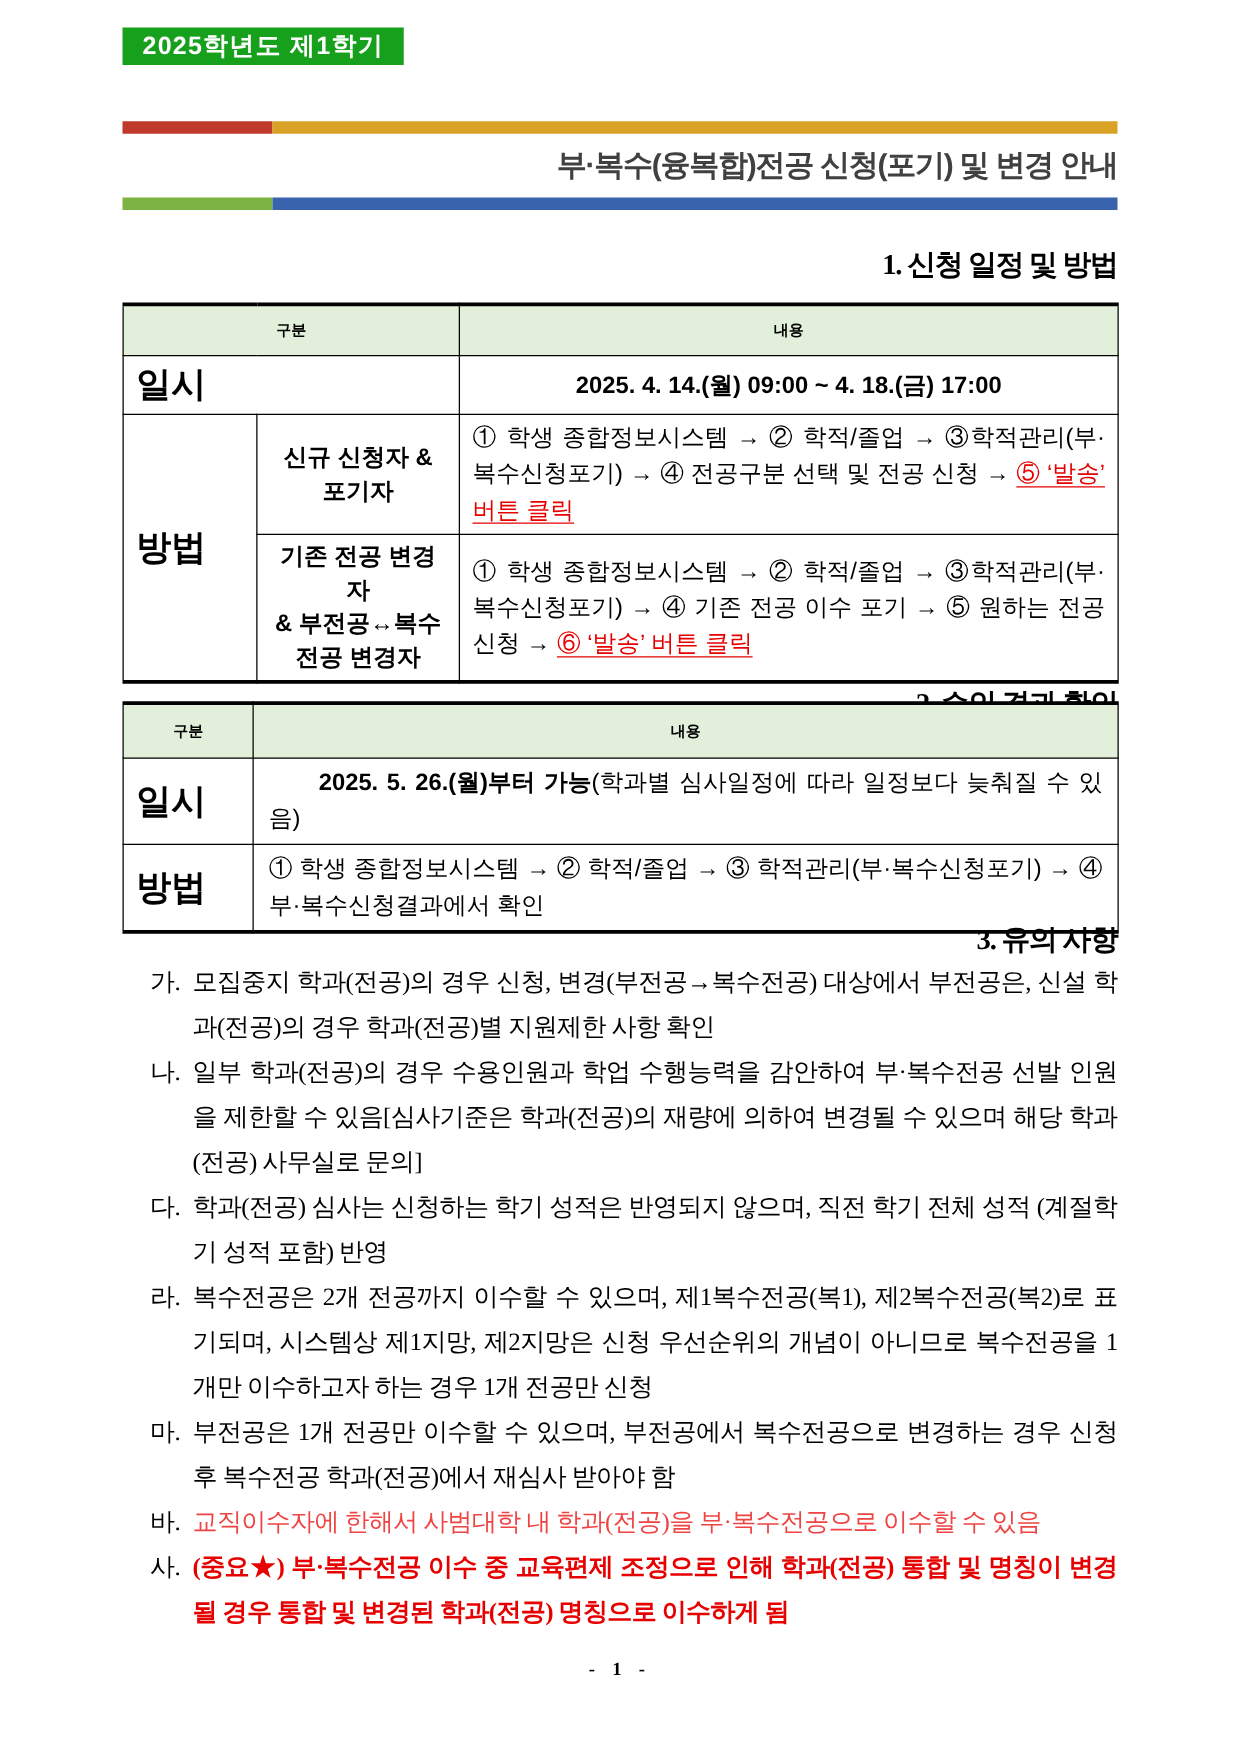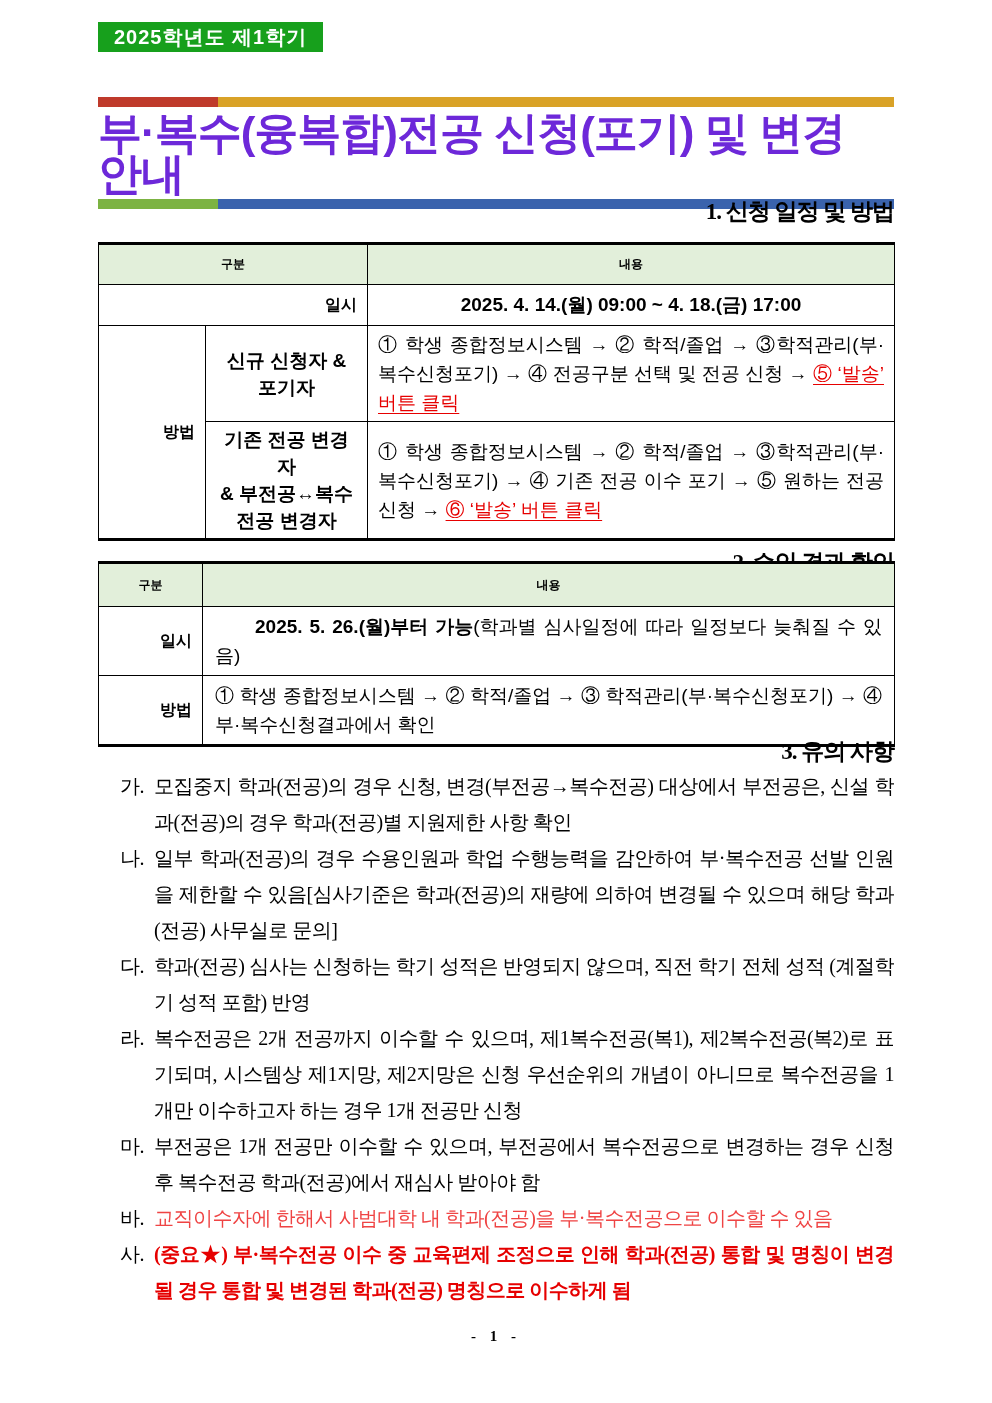--- a/index.html
+++ b/index.html
@@ -21,43 +21,43 @@
   
   .title-block { position:absolute; top:97px; }
   .bar { display:flex; height:10px; width:796px; }
   .bar .seg-a { width:120px; height:100%; }
   .bar .seg-b { flex:1; height:100%; }
   .bar-top .seg-a { background:#bf3a2b; }
   .bar-top .seg-b { background:#d9a227; }
   .bar-bottom .seg-a { background:#7cb342; }
   .bar-bottom .seg-b { background:#3a63ad; }
   .doc-title {
-    width:796px; text-align:left; color:#6d28d9;
-    font-weight:bold; font-size:44px; line-height:41px;
+    width:796px; text-align:right; color:#404040;
+    font-weight:bold; font-size:24px; line-height:41px;
     padding:5px 0; letter-spacing:-1px;
   }
 
   .section-heading {
     position:absolute; font-family:"Liberation Serif", serif;
     font-weight:bold; font-size:23px; line-height:28px; letter-spacing:-1px;text-align:right;
   }
 
   
   table.doc-table {
     position:absolute; border-collapse:collapse; table-layout:fixed;
     width:796px; font-size:19px;
     border-top:3px solid #000; border-bottom:3px solid #000;
   }
   table.doc-table th, table.doc-table td {
     border:1.5px solid #000; padding:4px 10px; vertical-align:middle;
   }
   table.doc-table tr.thead th {
     background:#e2efda; font-weight:bold; font-size:12px; text-align:center;
   }
-  td.label-cell { text-align:right; font-weight:bold; font-size:16px; }
+  td.label-cell { text-align:left; font-weight:bold; font-size:28px; }
   td.center-bold { text-align:center; font-weight:bold;margin-top:24px; }
   td.steps-cell { text-align:justify; line-height:29px; padding:6px 12px; }
   .cat-line { display:block; text-align:center; font-weight:bold; line-height:27px; }
   .red-underline {
     color:#e60000; text-decoration:underline; text-underline-offset:4px;
     font-weight:normal;
   }
   .bold-underline { font-weight:bold; text-underline-offset:4px;margin-left:40px; }
 
   #table1 { top:242px; }

